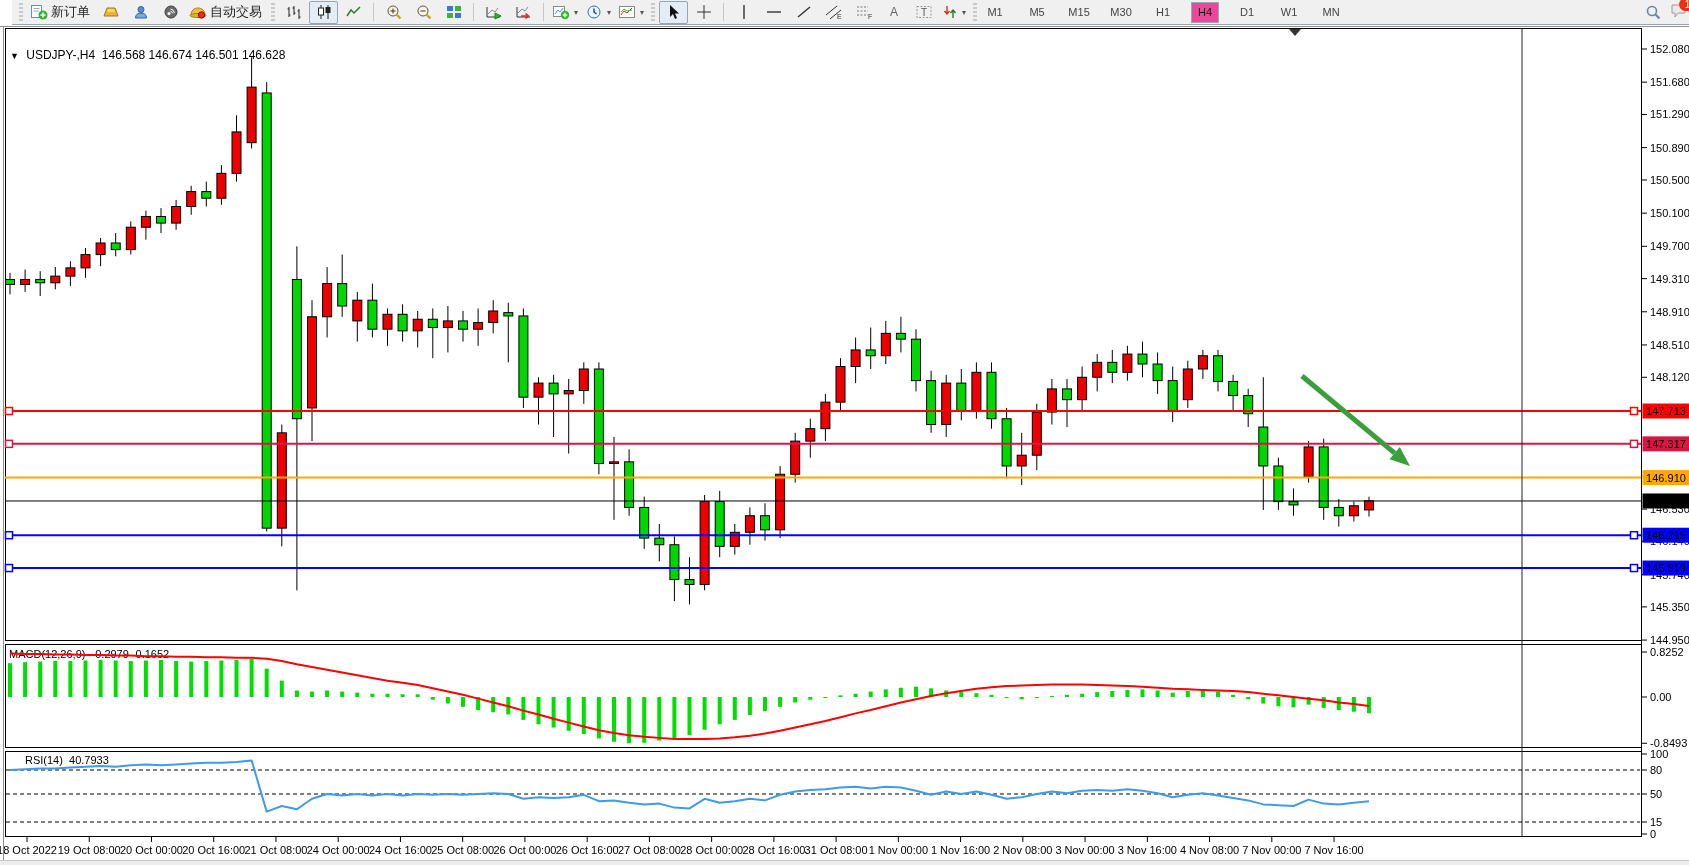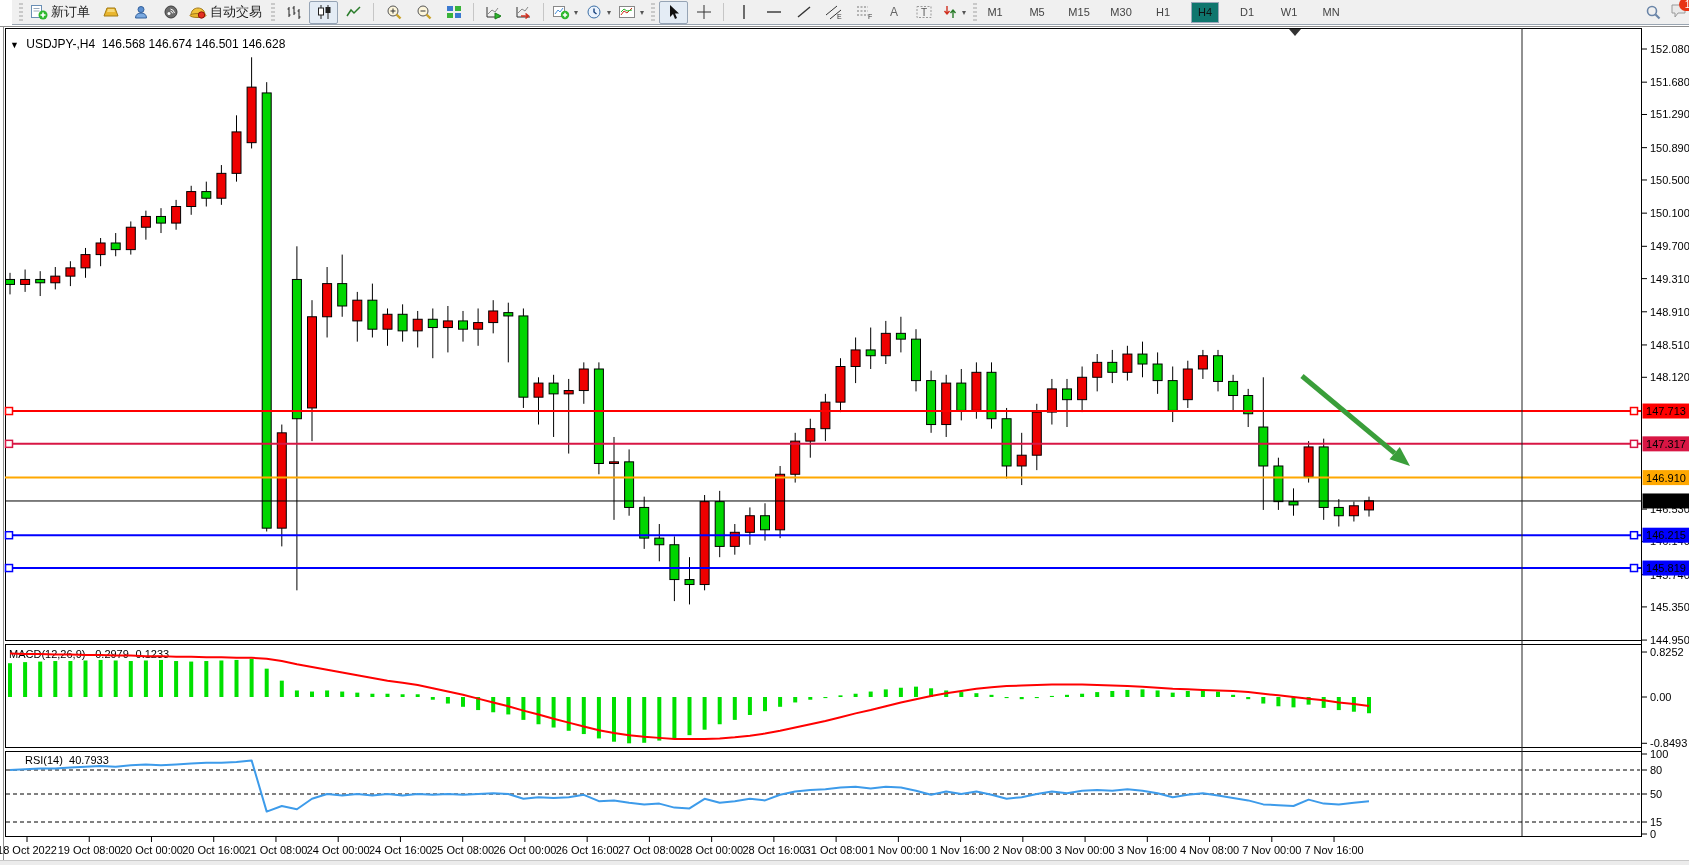--- a/index.html
+++ b/index.html
@@ -8,33 +8,33 @@
   #toolbar{position:absolute;left:12px;top:0;width:1689px;height:25px;background:#f0f0f0;
     border-bottom:1px solid #9aa5b1;display:flex;align-items:center;gap:1px;padding:0 4px;box-sizing:border-box;}
   .grip{width:4px;height:18px;margin:0 3px;background:repeating-linear-gradient(180deg,#c9c9c9 0 2px,#f0f0f0 2px 4px);}
   .vsep{width:1px;height:18px;background:#c6c6c6;margin:0 4px;}
   .tb-btn{height:21px;min-width:23px;display:flex;align-items:center;justify-content:center;
     border:1px solid transparent;border-radius:2px;gap:3px;padding:0 2px;cursor:default;}
   .tb-btn.sel{border:1px solid #96a4b5;background:#e4ecf5;}
   .tb-label{font-size:13px;color:#222;white-space:nowrap;padding-right:2px;}
   .tf{height:19px;min-width:26px;display:flex;align-items:center;justify-content:center;
     font-size:11px;color:#444;border:1px solid transparent;}
-  .tf.sel{border:1px solid #9aa7b8;background:#0f766e;color:#111;}
+  .tf.sel{border:1px solid #9aa7b8;background:#ec4899;color:#111;}
   .dd{font-size:8px;color:#555;margin-left:1px;}
   #tb-right{margin-left:auto;display:flex;align-items:center;gap:8px;padding-right:8px;}
   #chat-wrap{position:relative;}
   #chat-badge{position:absolute;top:-4px;right:-7px;background:#e83214;color:#fff;border-radius:8px;
     min-width:13px;height:13px;font-size:10px;display:flex;align-items:center;justify-content:center;padding:0 2px;}
   
   .panel{position:absolute;background:#fff;border:1px solid #000;box-sizing:border-box;}
   #main-panel{left:5px;top:28px;width:1637px;height:613px;}
   #macd-panel{left:5px;top:644px;width:1637px;height:104px;}
   #rsi-panel{left:5px;top:751px;width:1637px;height:86px;}
   .chart-label{position:absolute;font-size:11px;color:#000;z-index:3;white-space:nowrap;}
-  #chart-title{left:10px;top:37px;font-size:12px;}
+  #chart-title{left:10px;top:48px;font-size:12px;}
   #chart-title .tri{font-size:9px;margin-right:4px;}
   #macd-label{left:9px;top:648px;}
   #rsi-label{left:9px;top:754px;margin-left:16px;}
   #overlay{position:absolute;left:0;top:0;z-index:4;pointer-events:none;}
   #overlay text{font-family:"Liberation Sans",sans-serif;font-size:11px;fill:#000;}
   #bottom-strip{position:absolute;left:0;top:860px;width:1689px;height:5px;background:#ececec;border-top:1px solid #c9c9c9;}
   .ic{display:flex;}
 </style>
 </head>
 <body>
@@ -325,21 +325,21 @@
   <div id="rsi-panel" class="panel"></div>
 
   <div id="chart-title" class="chart-label">
     <span class="tri">▼</span>
     <span>USDJPY-,H4</span>&nbsp;
     <span>146.568 146.674 146.501 146.628</span>
   </div>
 
   <div id="macd-label" class="chart-label">
     <span>MACD(12,26,9)</span>&nbsp;
-    <span>-0.2979 -0.1233</span>
+    <span>-0.2979 -0.1652</span>
   </div>
 
   <div id="rsi-label" class="chart-label">
     <span>RSI(14)</span>&nbsp;
     <span>40.7933</span>
   </div>
 
   <svg id="overlay" width="1689" height="865">
       <line x1="3.5" y1="26" x2="3.5" y2="860" stroke="#8f8f8f"></line>
       <line x1="0" y1="26.5" x2="1689" y2="26.5" stroke="#8f8f8f"></line>

